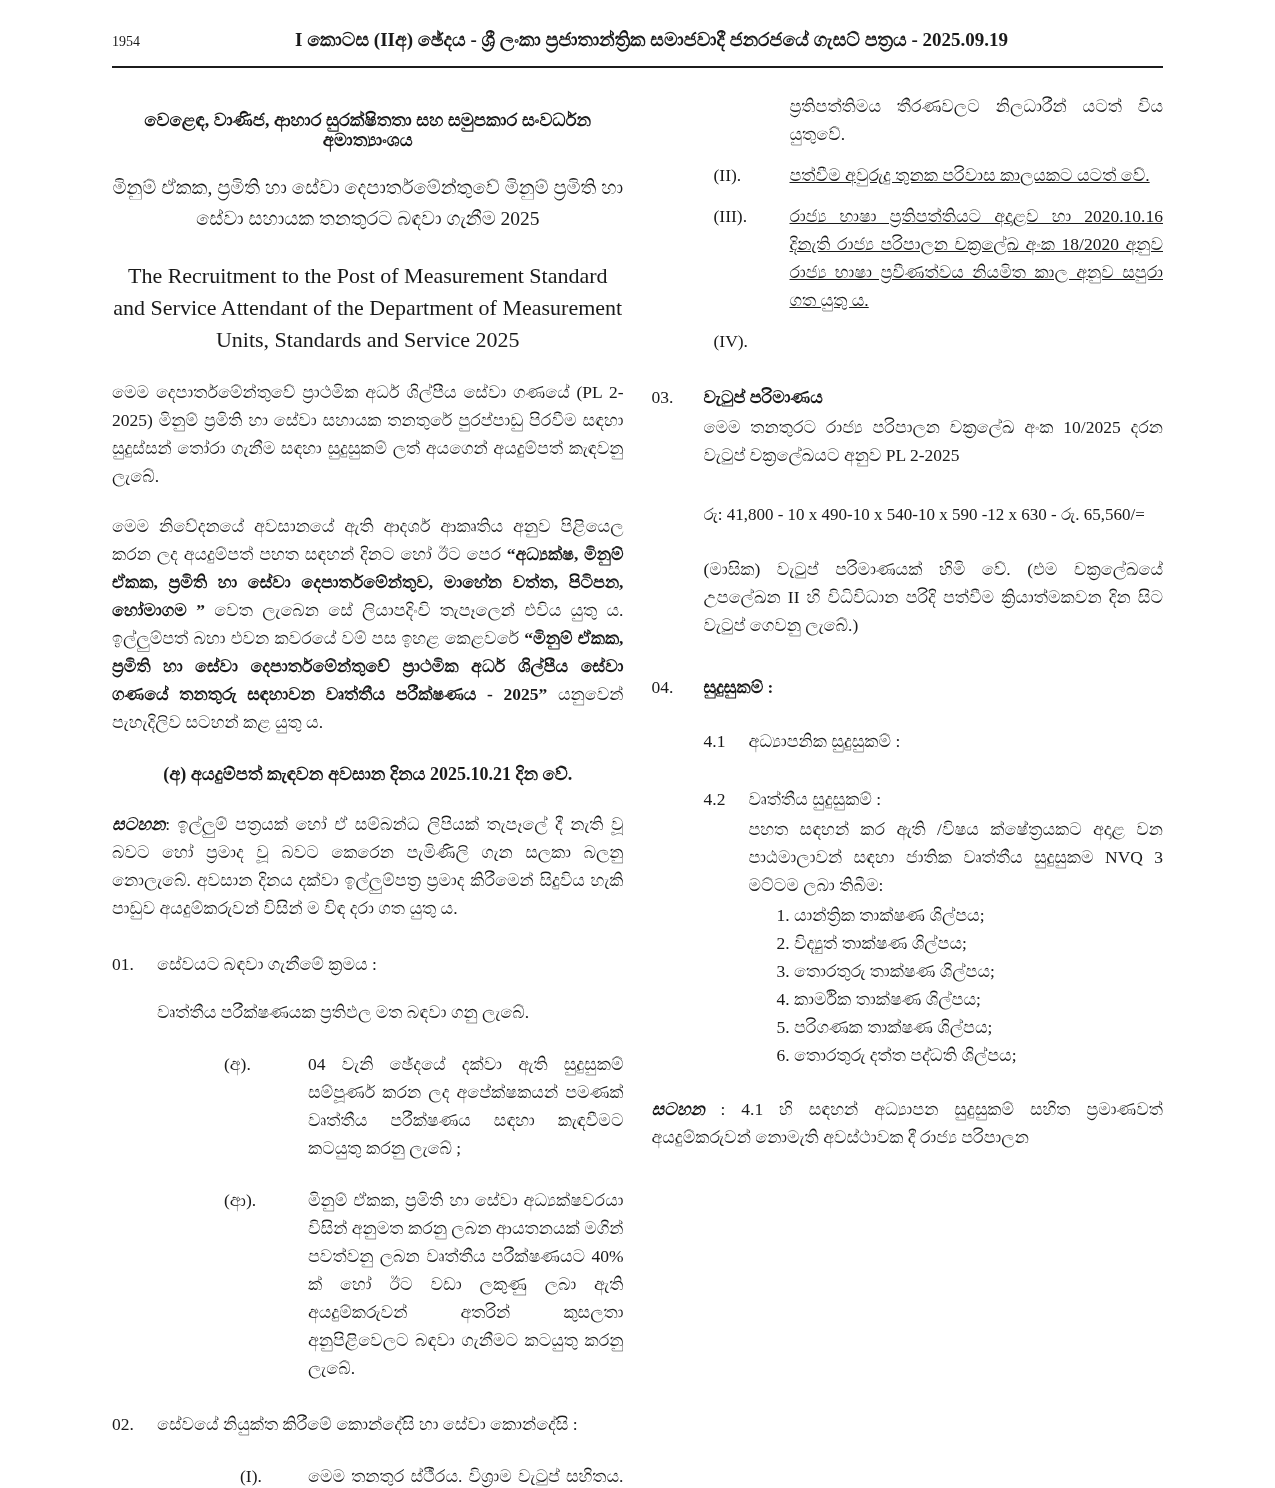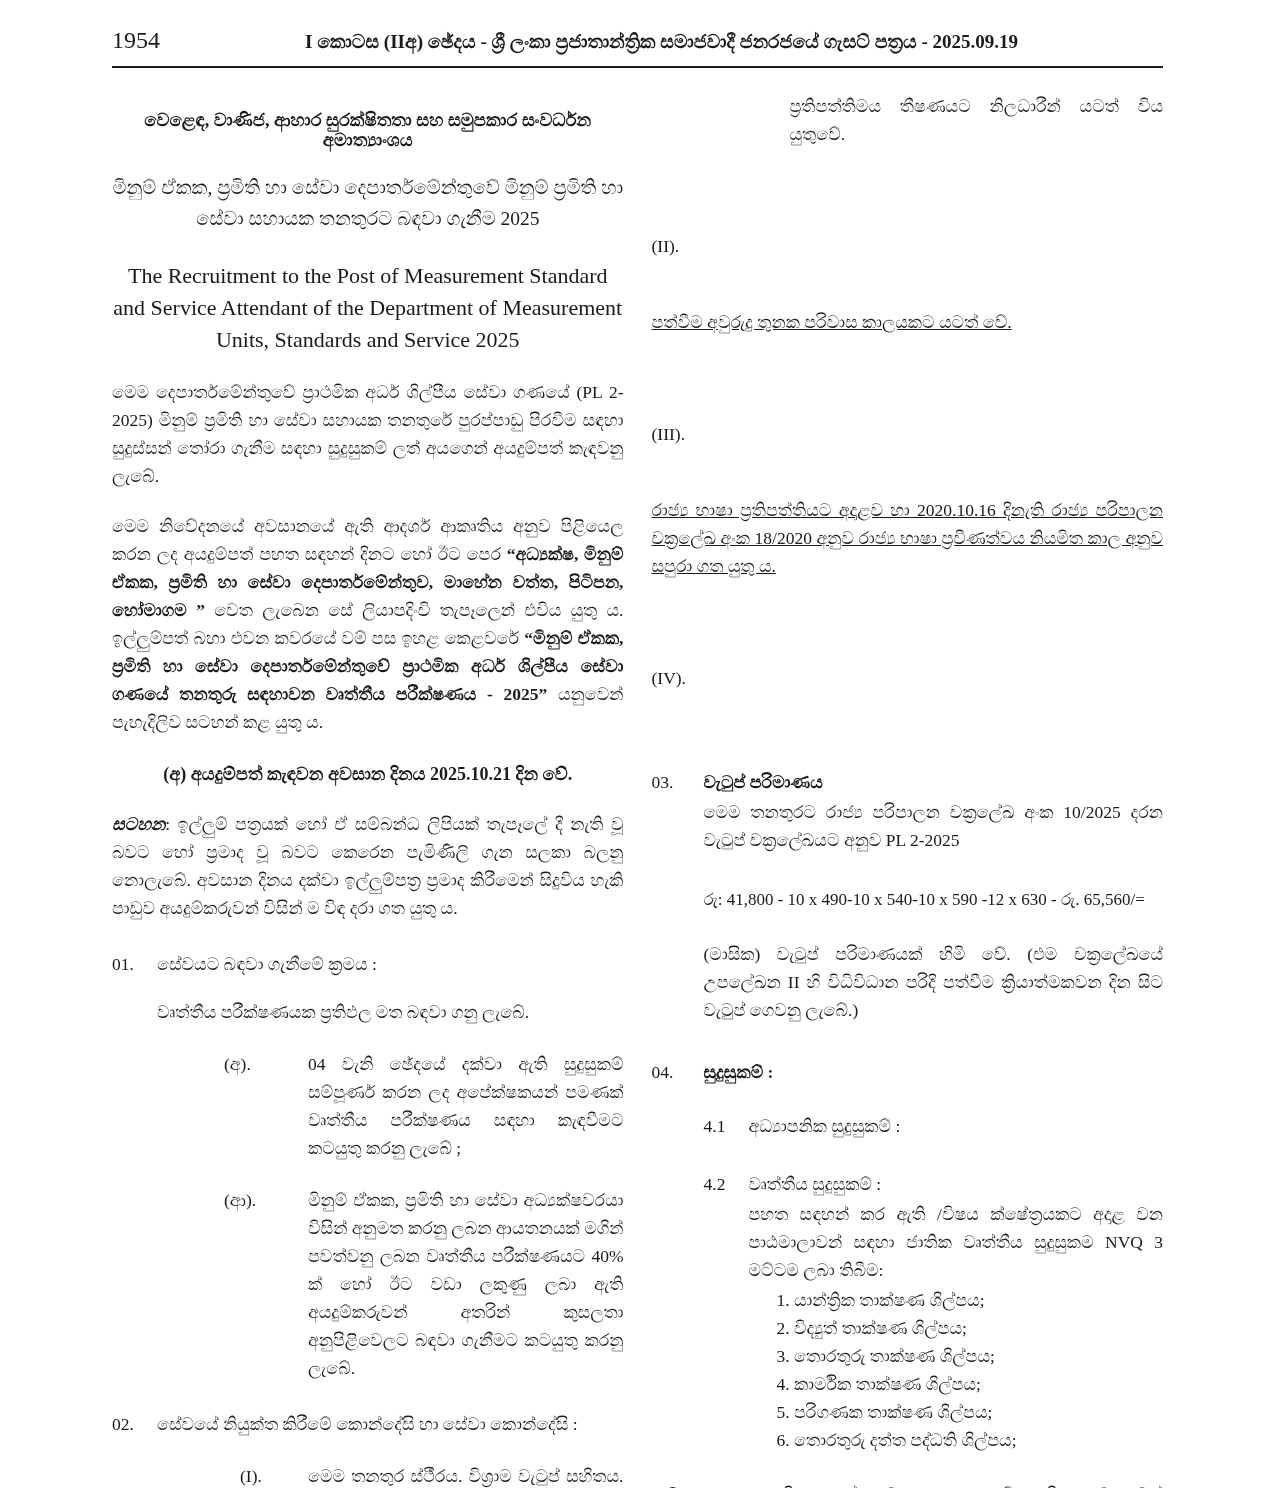--- a/index.html
+++ b/index.html
@@ -16,21 +16,21 @@
     padding:28px 112px 0 112px;
     overflow:hidden;
   }
   .hdr{
     display:flex;
     align-items:baseline;
     font-size:19px;
     font-weight:bold;
     line-height:24px;
   }
-  .hdr .pageno{flex:0 0 auto;font-weight:normal;font-size:24px;}
+  .hdr .pageno{flex:0 0 auto;font-weight:normal;font-size:14px;}
   .hdr .htitle{flex:1;text-align:center;}
   .rule{
     border:0;
     border-top:2.5px solid #1c1c1c;
     margin:12px 0 0 0;
   }
   .cols{display:flex;gap:28px;margin-top:24px;}
   .col{flex:1;min-width:0;}
   .center{text-align:center;}
   .just{text-align:justify;}
@@ -43,21 +43,21 @@
   .deadline{margin-top:24px;font-weight:bold;text-align:center;font-size:18px;}
   .note{margin-top:22px;}
   .sec{display:flex;margin-top:28px;}
   .sec .no{flex:0 0 45px;}
   .sec .tt{flex:1;}
   .intro{margin-left:45px;margin-top:20px;}
   .li{display:flex;margin-top:24px;}
   .li .sp1{flex:0 0 112px;}
   .li .lbl{flex:0 0 84px;}
   .li .txt{flex:1;text-align:justify;}
-  .rli{display:flex;margin-top:22px;flex-direction:column;}
+  .rli{display:flex;margin-top:13px;}
   .rli .sp1{flex:0 0 62px;}
   .rli .lbl{flex:0 0 76px;}
   .rli .txt{flex:1;text-align:justify;text-decoration:underline;}
   .cont{margin-left:138px;text-align:justify;}
   .secbody{margin-left:52px;text-align:justify;margin-top:2px;}
   .salary{margin-left:52px;margin-top:32px;text-align:justify;font-size:17px;}
   .salnote{margin-left:52px;margin-top:26px;text-align:justify;}
   .sub{display:flex;margin-top:26px;margin-left:52px;}
   .sub .no{flex:0 0 45px;}
   .sub .tt{flex:1;}
@@ -123,21 +123,21 @@
       <div class="li">
         <span class="sp1" style="flex-basis:128px"></span>
         <span class="lbl" style="flex-basis:68px">(I).</span>
         <span class="txt">මෙම තනතුර ස්ථීරය. විශ්‍රාම වැටුප් සහිතය. වැන්දඹු හා අනත්දරු විශ්‍රාම වැටුප් ක්‍රමයට / වැන්දඹු පුරුෂ හා අනත්දරු විශ්‍රාම වැටුප් ක්‍රමයට දායක මුදල් ගෙවිය යුතු ය. එතෙකුදු වුවත් රජය විසින් ඉදිරියේ දී ගනු ලබන</span>
       </div>
 
     </div>
 
     <div class="col">
 
-      <div class="cont">ප්‍රතිපත්තිමය තීෂණයට නිලධාරීන් යටත් විය යුතුවේ.</div>
+      <div class="cont">ප්‍රතිපත්තිමය තීරණවලට නිලධාරීන් යටත් විය යුතුවේ.</div>
 
       <div class="rli">
         <span class="sp1"></span>
         <span class="lbl">(II).</span>
         <span class="txt">පත්වීම අවුරුදු තුනක පරිවාස කාලයකට යටත් වේ.</span>
       </div>
 
       <div class="rli">
         <span class="sp1"></span>
         <span class="lbl">(III).</span>

